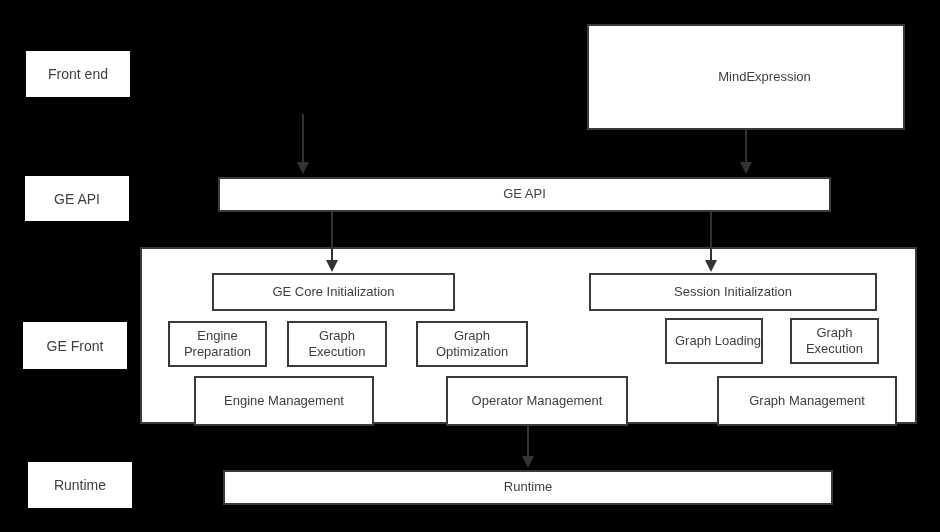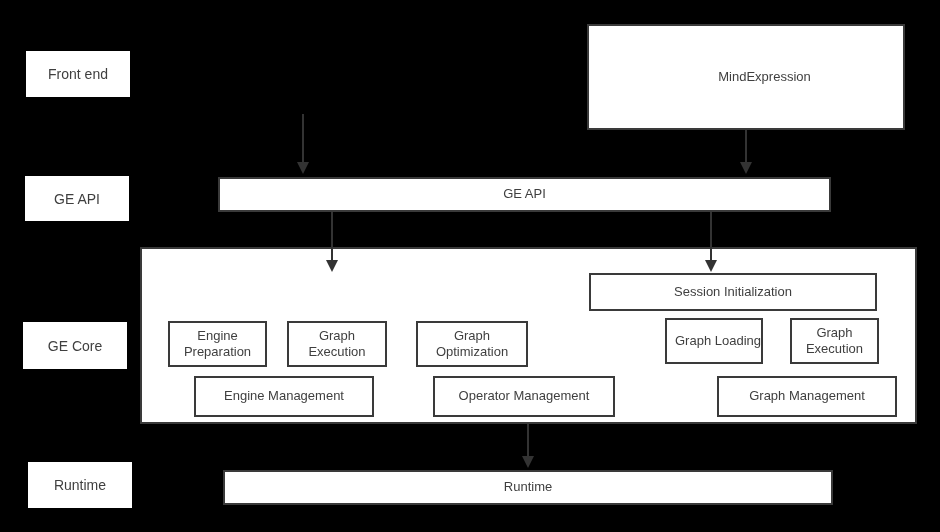--- a/index.html
+++ b/index.html
@@ -72,23 +72,23 @@
   #box-session-init  { left: 447px; top: 24px; width: 288px; height: 38px; }
 
   .stage-box { top: 72px; height: 46px; font-size: 13px; }
   #box-stage-0 { left: 26px;  width: 99px; }
   #box-stage-1 { left: 145px; width: 100px; }
   #box-stage-2 { left: 274px; width: 112px; }
   #box-stage-3 { left: 398px; width: 100px; }
   #box-stage-4 { left: 523px; width: 98px;  top: 69px; padding-left: 8px; }
   #box-stage-5 { left: 648px; width: 89px;  top: 69px; }
 
-  .mgmt-box { top: 127px; height: 41px; }
+  .mgmt-box { top: 127px; height: 50px; }
   #box-mgmt-0 { left: 52px;  width: 180px; }
-  #box-mgmt-1 { left: 291px; width: 182px; }
+  #box-mgmt-1 { left: 304px; width: 182px; }
   #box-mgmt-2 { left: 575px; width: 180px; }
 
   
   #box-runtime-bar { left: 223px; top: 470px; width: 610px; height: 35px; }
 
   
   .arrow {
     position: absolute;
     width: 12px;
   }
@@ -116,28 +116,29 @@
   #arrow-api-r   { left: 705px; top: 212px; height: 60px; }
   #arrow-runtime { left: 522px; top: 424px; height: 44px; }
 </style>
 </head>
 <body>
 
 <div id="stage">
 
   <div class="row-label" id="label-front-end">Front end</div>
   <div class="row-label" id="label-ge-api">GE API</div>
-  <div class="row-label" id="label-ge-core">GE Core</div>
+  <div class="row-label" id="label-ge-core">GE Front</div>
   <div class="row-label" id="label-runtime">Runtime</div>
 
   <div class="box" id="box-mindexpression">MindExpression</div>
 
   <div class="box" id="box-ge-api-bar">GE API</div>
 
   <div class="box" id="box-ge-core">
+    <div class="box" id="box-ge-core-init">GE Core Initialization</div>
     <div class="box" id="box-session-init">Session Initialization</div>
 
     <div class="box stage-box" id="box-stage-0">Engine Preparation</div>
     <div class="box stage-box" id="box-stage-1">Graph Execution</div>
     <div class="box stage-box" id="box-stage-2">Graph Optimization</div>
     <div class="box stage-box" id="box-stage-4">Graph Loading</div>
     <div class="box stage-box" id="box-stage-5">Graph Execution</div>
 
     <div class="box mgmt-box" id="box-mgmt-0">Engine Management</div>
     <div class="box mgmt-box" id="box-mgmt-1">Operator Management</div>

